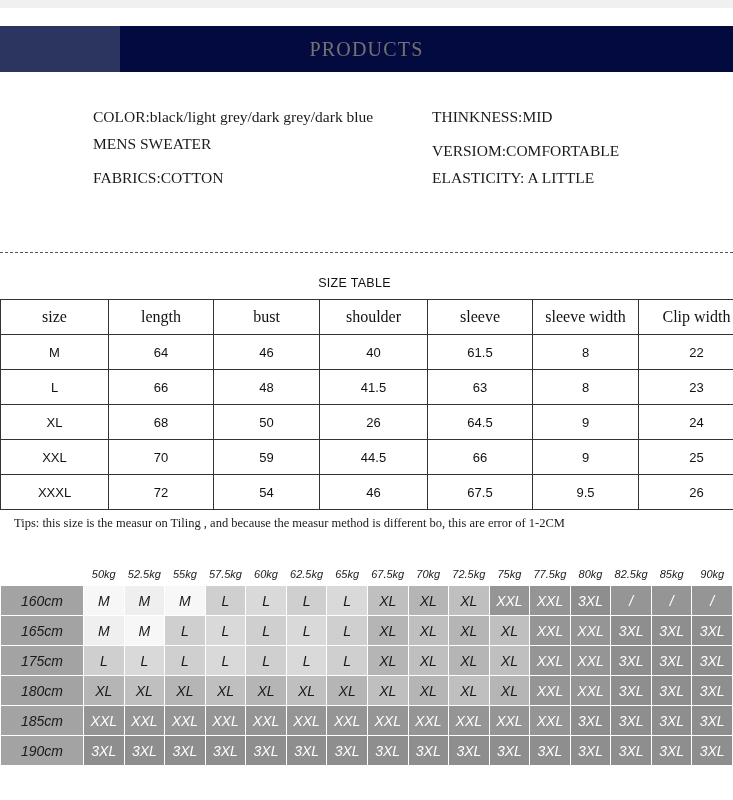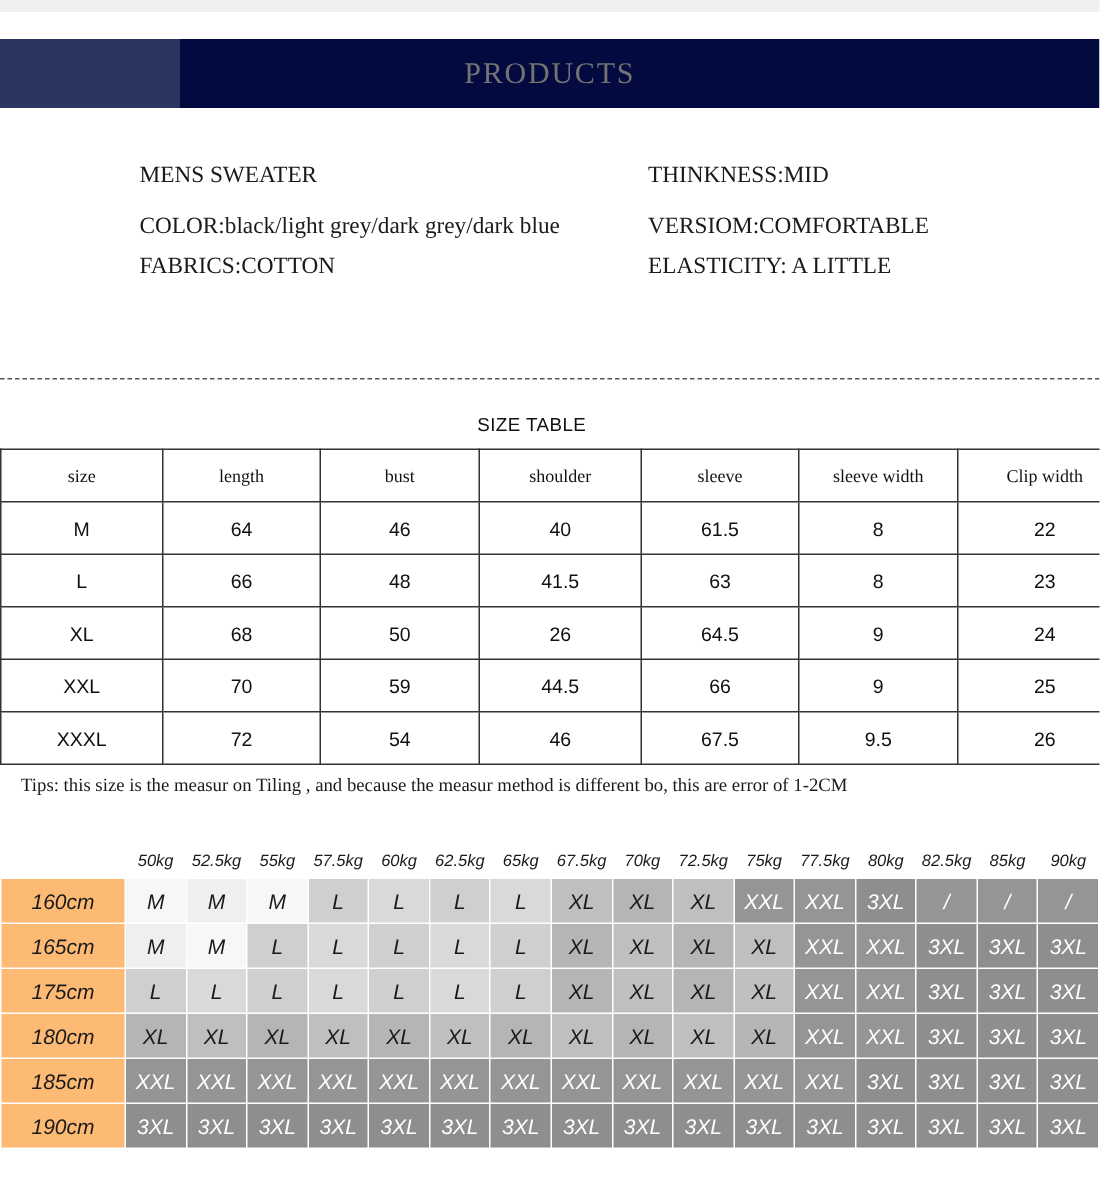--- a/index.html
+++ b/index.html
@@ -107,21 +107,21 @@
   }
   table.size-table td {
     border: 1px solid #333333;
     height: 32px;
     text-align: center;
     vertical-align: middle;
     color: #111111;
   }
   table.size-table tr.head td {
     font-family: "Liberation Serif", serif;
-    font-size: 12px;
+    font-size: 16px;
   }
   table.size-table tr.body-row td {
     font-family: "Liberation Sans", sans-serif;
     font-size: 13px;
   }
   table.size-table td.col-0 { width: 105px; }
   table.size-table td.col-1 { width: 102px; }
   table.size-table td.col-2 { width: 103px; }
   table.size-table td.col-3 { width: 105px; }
   table.size-table td.col-4 { width: 102px; }
@@ -166,21 +166,21 @@
   }
   table.rec-table th.corner {
     background: #ffffff;
     padding: 0;
   }
   table.rec-table td.hlabel {
     font-family: "Liberation Sans", sans-serif;
     font-size: 14px;
     color: #1a1a1a;
     text-align: center;
-    background: #fdba74;
+    background: #a3a3a3;
     height: 29px;
     padding: 0;
   }
   table.rec-table td.cell {
     height: 29px;
     text-align: center;
     vertical-align: middle;
     font-family: "Liberation Sans", sans-serif;
     font-size: 14px;
     padding: 0;
@@ -201,22 +201,22 @@
 
 <div class="top-strip"></div>
 
 <div class="banner">
   <div class="banner-left-block"></div>
   <div class="banner-title">PRODUCTS</div>
 </div>
 
 <div class="specs">
   <div class="spec-col left">
+    <div class="spec-line l2">COLOR:black/light grey/dark grey/dark blue</div>
     <div class="spec-line l1">MENS SWEATER</div>
-    <div class="spec-line l2">COLOR:black/light grey/dark grey/dark blue</div>
     <div class="spec-line">FABRICS:COTTON</div>
   </div>
   <div class="spec-col right">
     <div class="spec-line l1">THINKNESS:MID</div>
     <div class="spec-line l2">VERSIOM:COMFORTABLE</div>
     <div class="spec-line">ELASTICITY: A LITTLE</div>
   </div>
 </div>
 
 <div class="divider"></div>

